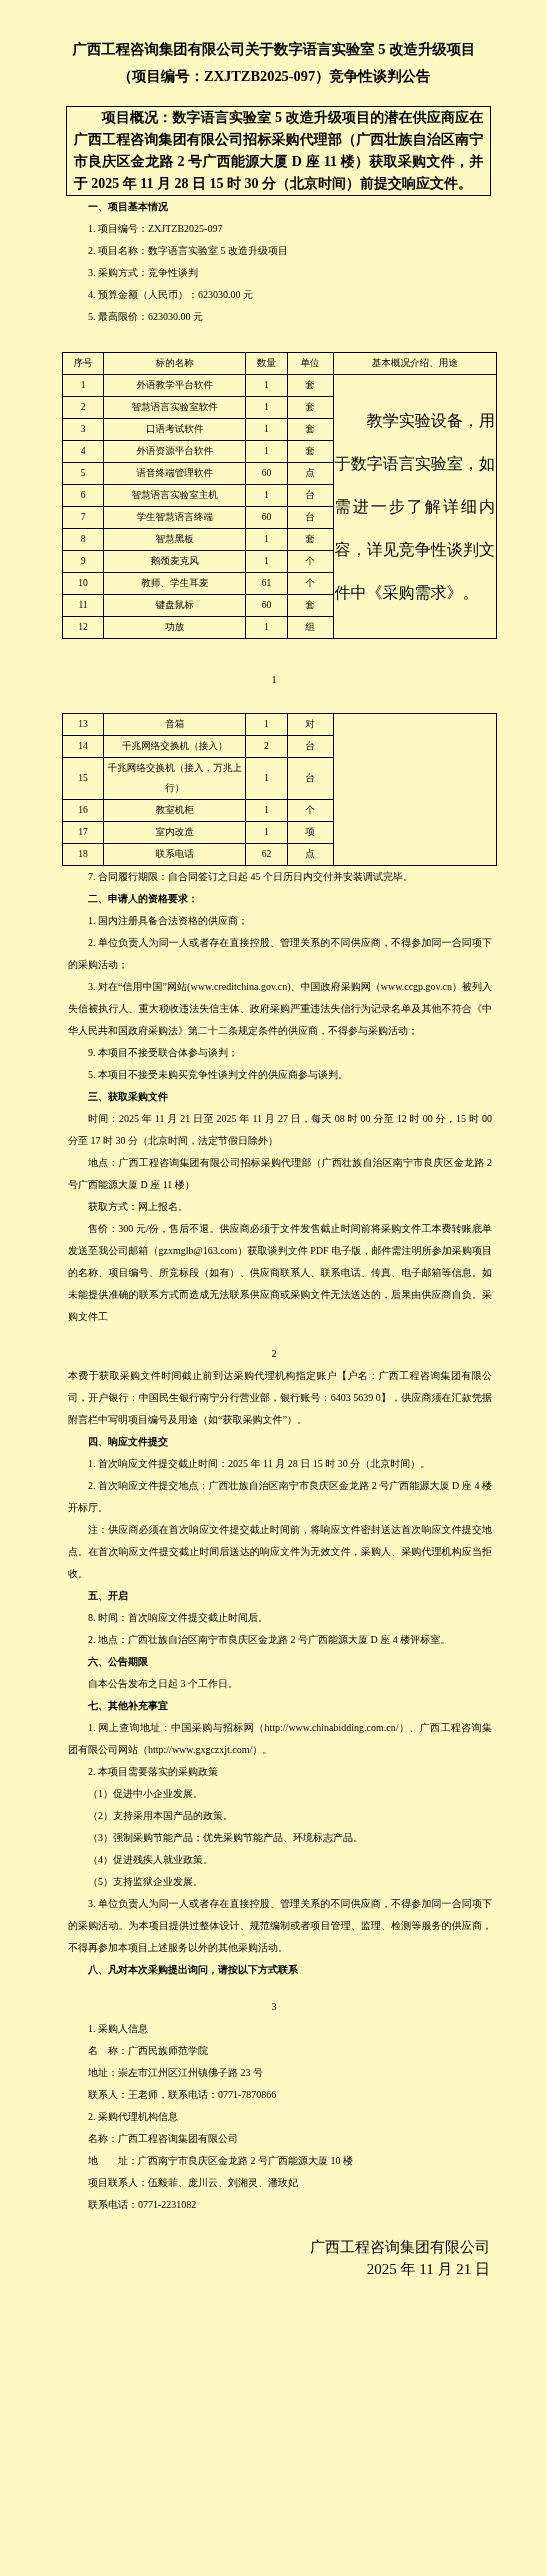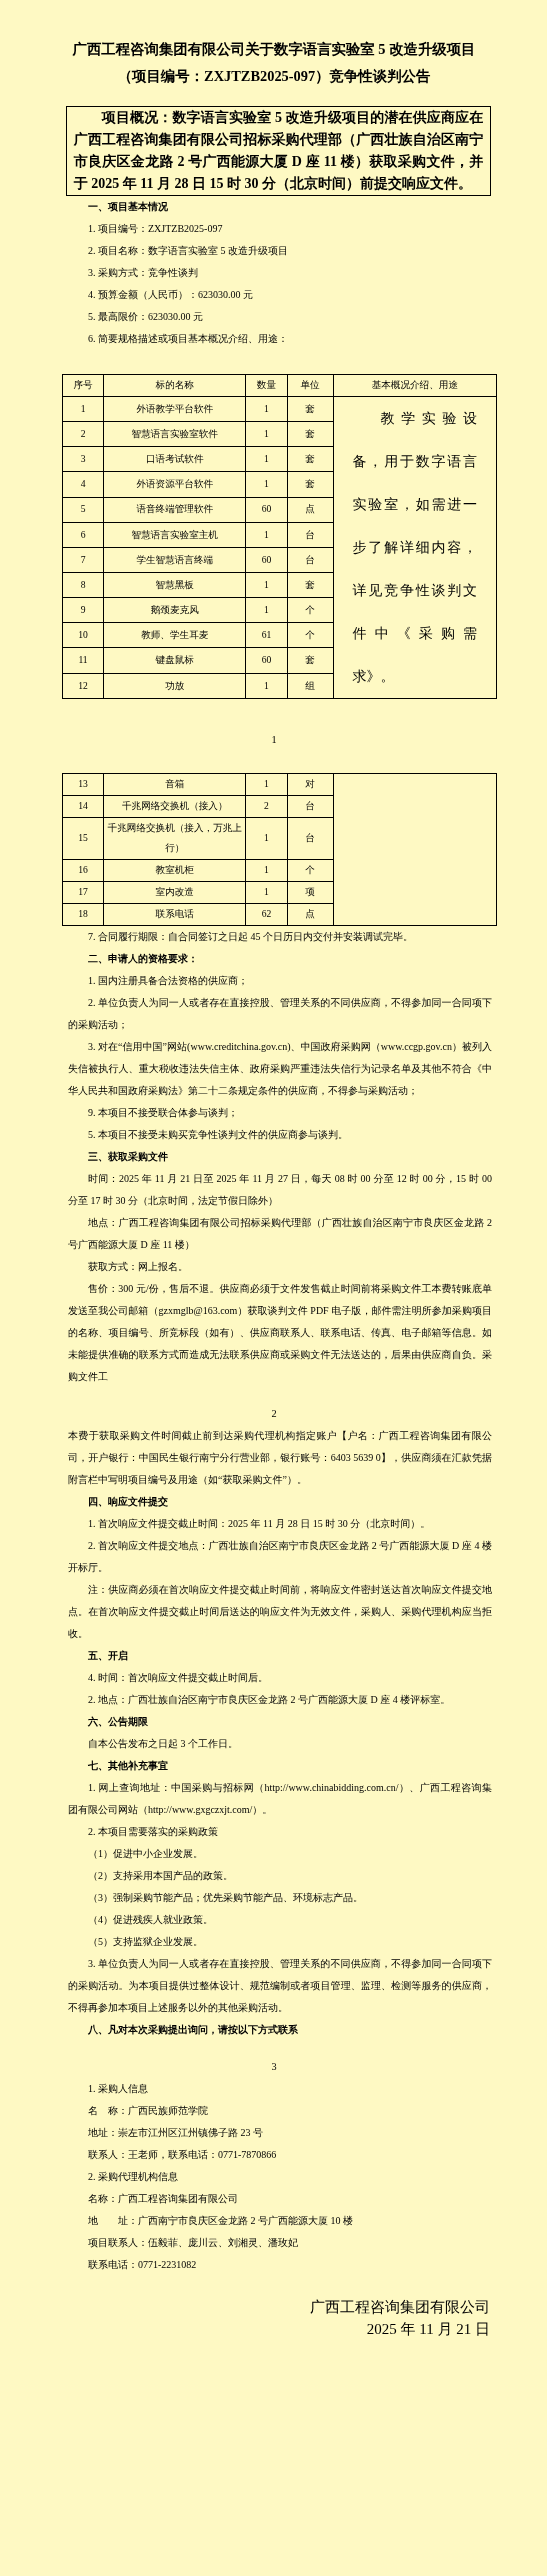--- a/index.html
+++ b/index.html
@@ -47,22 +47,22 @@
     overflow:hidden;
   }
   .tbl th { height:20px; }
   .col-no   { width:41px; }
   .col-name { width:142px; }
   .col-qty  { width:41px; }
   .col-unit { width:46px; }
   .col-desc { width:163px; }
   .tbl td.desc {
     text-align:justify; text-indent:2em;
-    padding:0 19px; line-height:43px;
-    font-size:14px;
+    padding:0 1px; line-height:43px;
+    font-size:16px;
   }
   .tbl1 { margin-top:24px; }
   .tbl2 { margin-top:22px; }
   .pagenum { text-align:center; font-size:10.3px; line-height:22px; }
   .pn1 { margin-top:30px; }
   .pn2 { margin-top:15px; }
   .pn3 { margin-top:15px; }
   .sig {
     margin:20.5px 58px 0 0;
     text-align:right;
@@ -82,21 +82,20 @@
   <div class="overview-box">
     <div class="overview-text">项目概况：数字语言实验室 5 改造升级项目的潜在供应商应在广西工程咨询集团有限公司招标采购代理部（广西壮族自治区南宁市良庆区金龙路 2 号广西能源大厦 D 座 11 楼）获取采购文件，并于 2025 年 11 月 28 日 15 时 30 分（北京时间）前提交响应文件。</div>
   </div>
 
   <div class="p indent heading">一、项目基本情况</div>
   <div class="p indent">1. 项目编号：ZXJTZB2025-097</div>
   <div class="p indent">2. 项目名称：数字语言实验室 5 改造升级项目</div>
   <div class="p indent">3. 采购方式：竞争性谈判</div>
   <div class="p indent">4. 预算金额（人民币）：623030.00 元</div>
   <div class="p indent">5. 最高限价：623030.00 元</div>
-  <div class="p indent">6. 简要规格描述或项目基本概况介绍、用途：</div>
 
   <table class="tbl tbl1">
     <colgroup>
       <col class="col-no">
         <col class="col-name">
         <col class="col-qty">
         <col class="col-unit">
         <col class="col-desc">
     </colgroup>
     <tbody>
@@ -252,21 +251,21 @@
   <div class="pagenum pn2">2</div>
 
   <div class="p">本费于获取采购文件时间截止前到达采购代理机构指定账户【户名：广西工程咨询集团有限公司，开户银行：中国民生银行南宁分行营业部，银行账号：6403 5639 0】，供应商须在汇款凭据附言栏中写明项目编号及用途（如“获取采购文件”）。</div>
 
   <div class="p indent heading">四、响应文件提交</div>
   <div class="p indent">1. 首次响应文件提交截止时间：2025 年 11 月 28 日 15 时 30 分（北京时间）。</div>
   <div class="p indent">2. 首次响应文件提交地点：广西壮族自治区南宁市良庆区金龙路 2 号广西能源大厦 D 座 4 楼开标厅。</div>
   <div class="p indent">注：供应商必须在首次响应文件提交截止时间前，将响应文件密封送达首次响应文件提交地点。在首次响应文件提交截止时间后送达的响应文件为无效文件，采购人、采购代理机构应当拒收。</div>
 
   <div class="p indent heading">五、开启</div>
-  <div class="p indent">4. 时间：首次响应文件提交截止时间后。</div>
+  <div class="p indent">8. 时间：首次响应文件提交截止时间后。</div>
   <div class="p indent">2. 地点：广西壮族自治区南宁市良庆区金龙路 2 号广西能源大厦 D 座 4 楼评标室。</div>
 
   <div class="p indent heading">六、公告期限</div>
   <div class="p indent">自本公告发布之日起 3 个工作日。</div>
 
   <div class="p indent heading">七、其他补充事宜</div>
   <div class="p indent">1. 网上查询地址：中国采购与招标网（http://www.chinabidding.com.cn/）、广西工程咨询集团有限公司网站（http://www.gxgczxjt.com/）。</div>
   <div class="p indent">2. 本项目需要落实的采购政策</div>
   <div class="p indent">（1）促进中小企业发展。</div>
   <div class="p indent">（2）支持采用本国产品的政策。</div>

